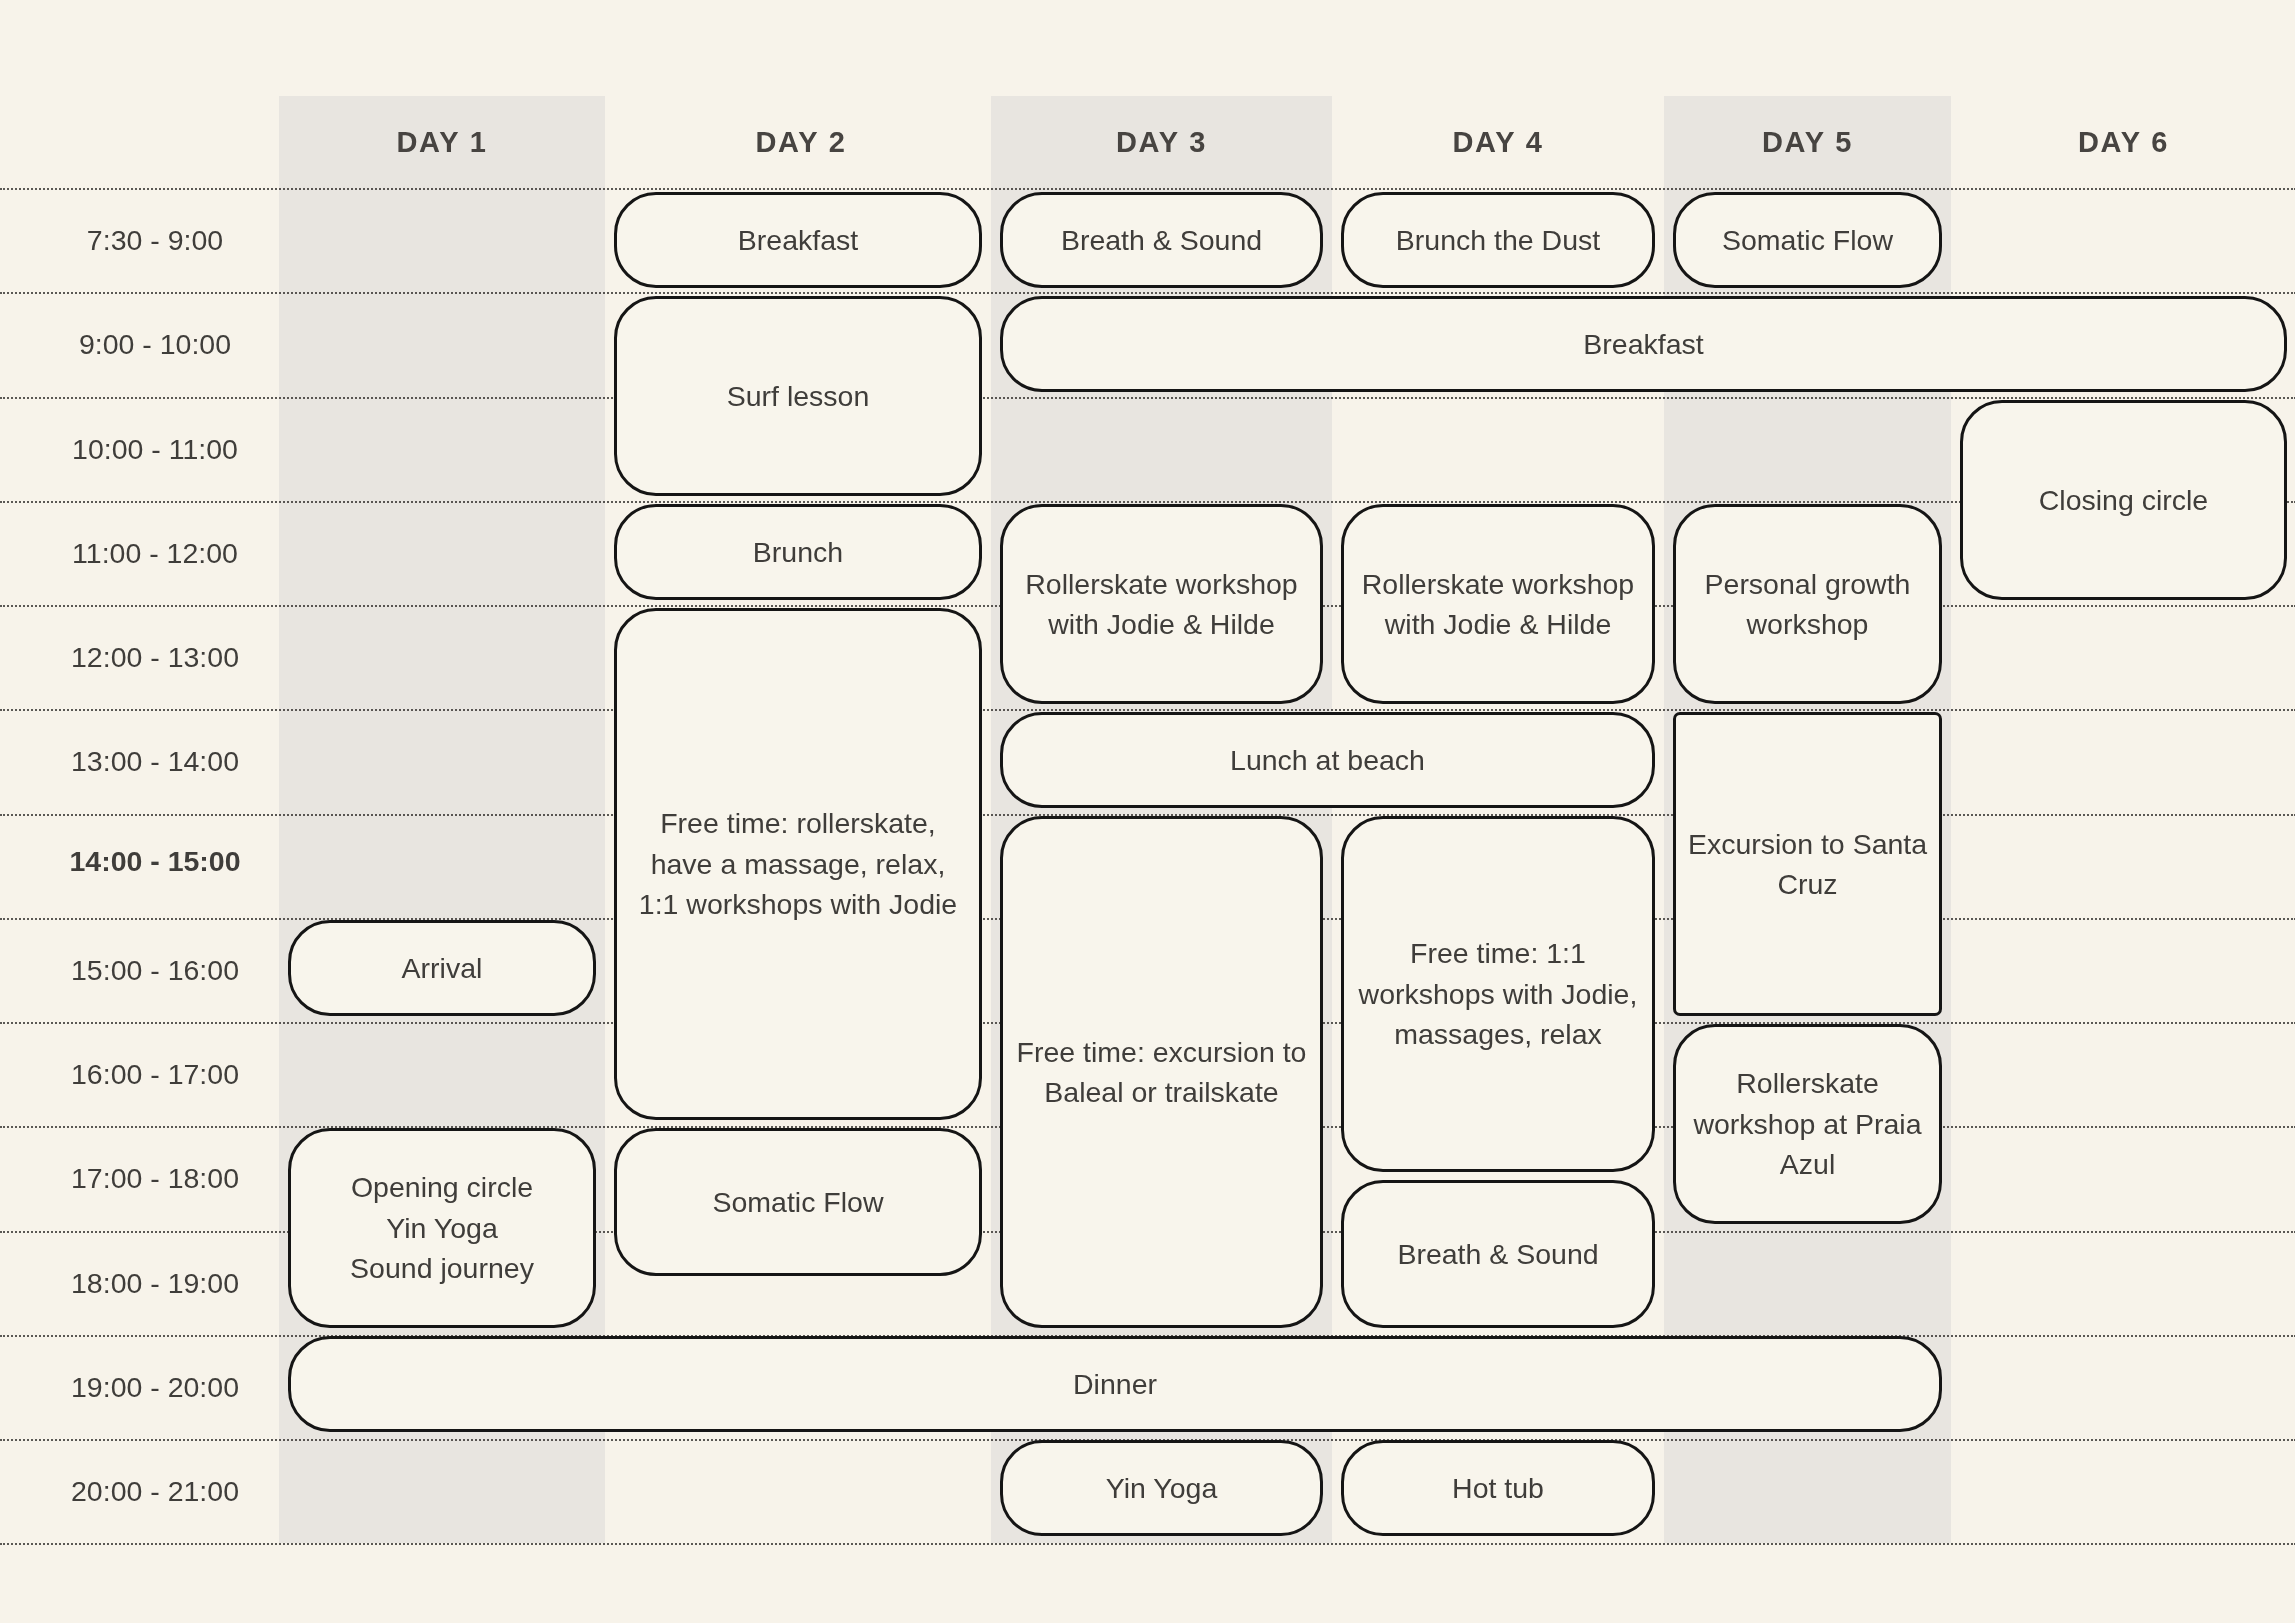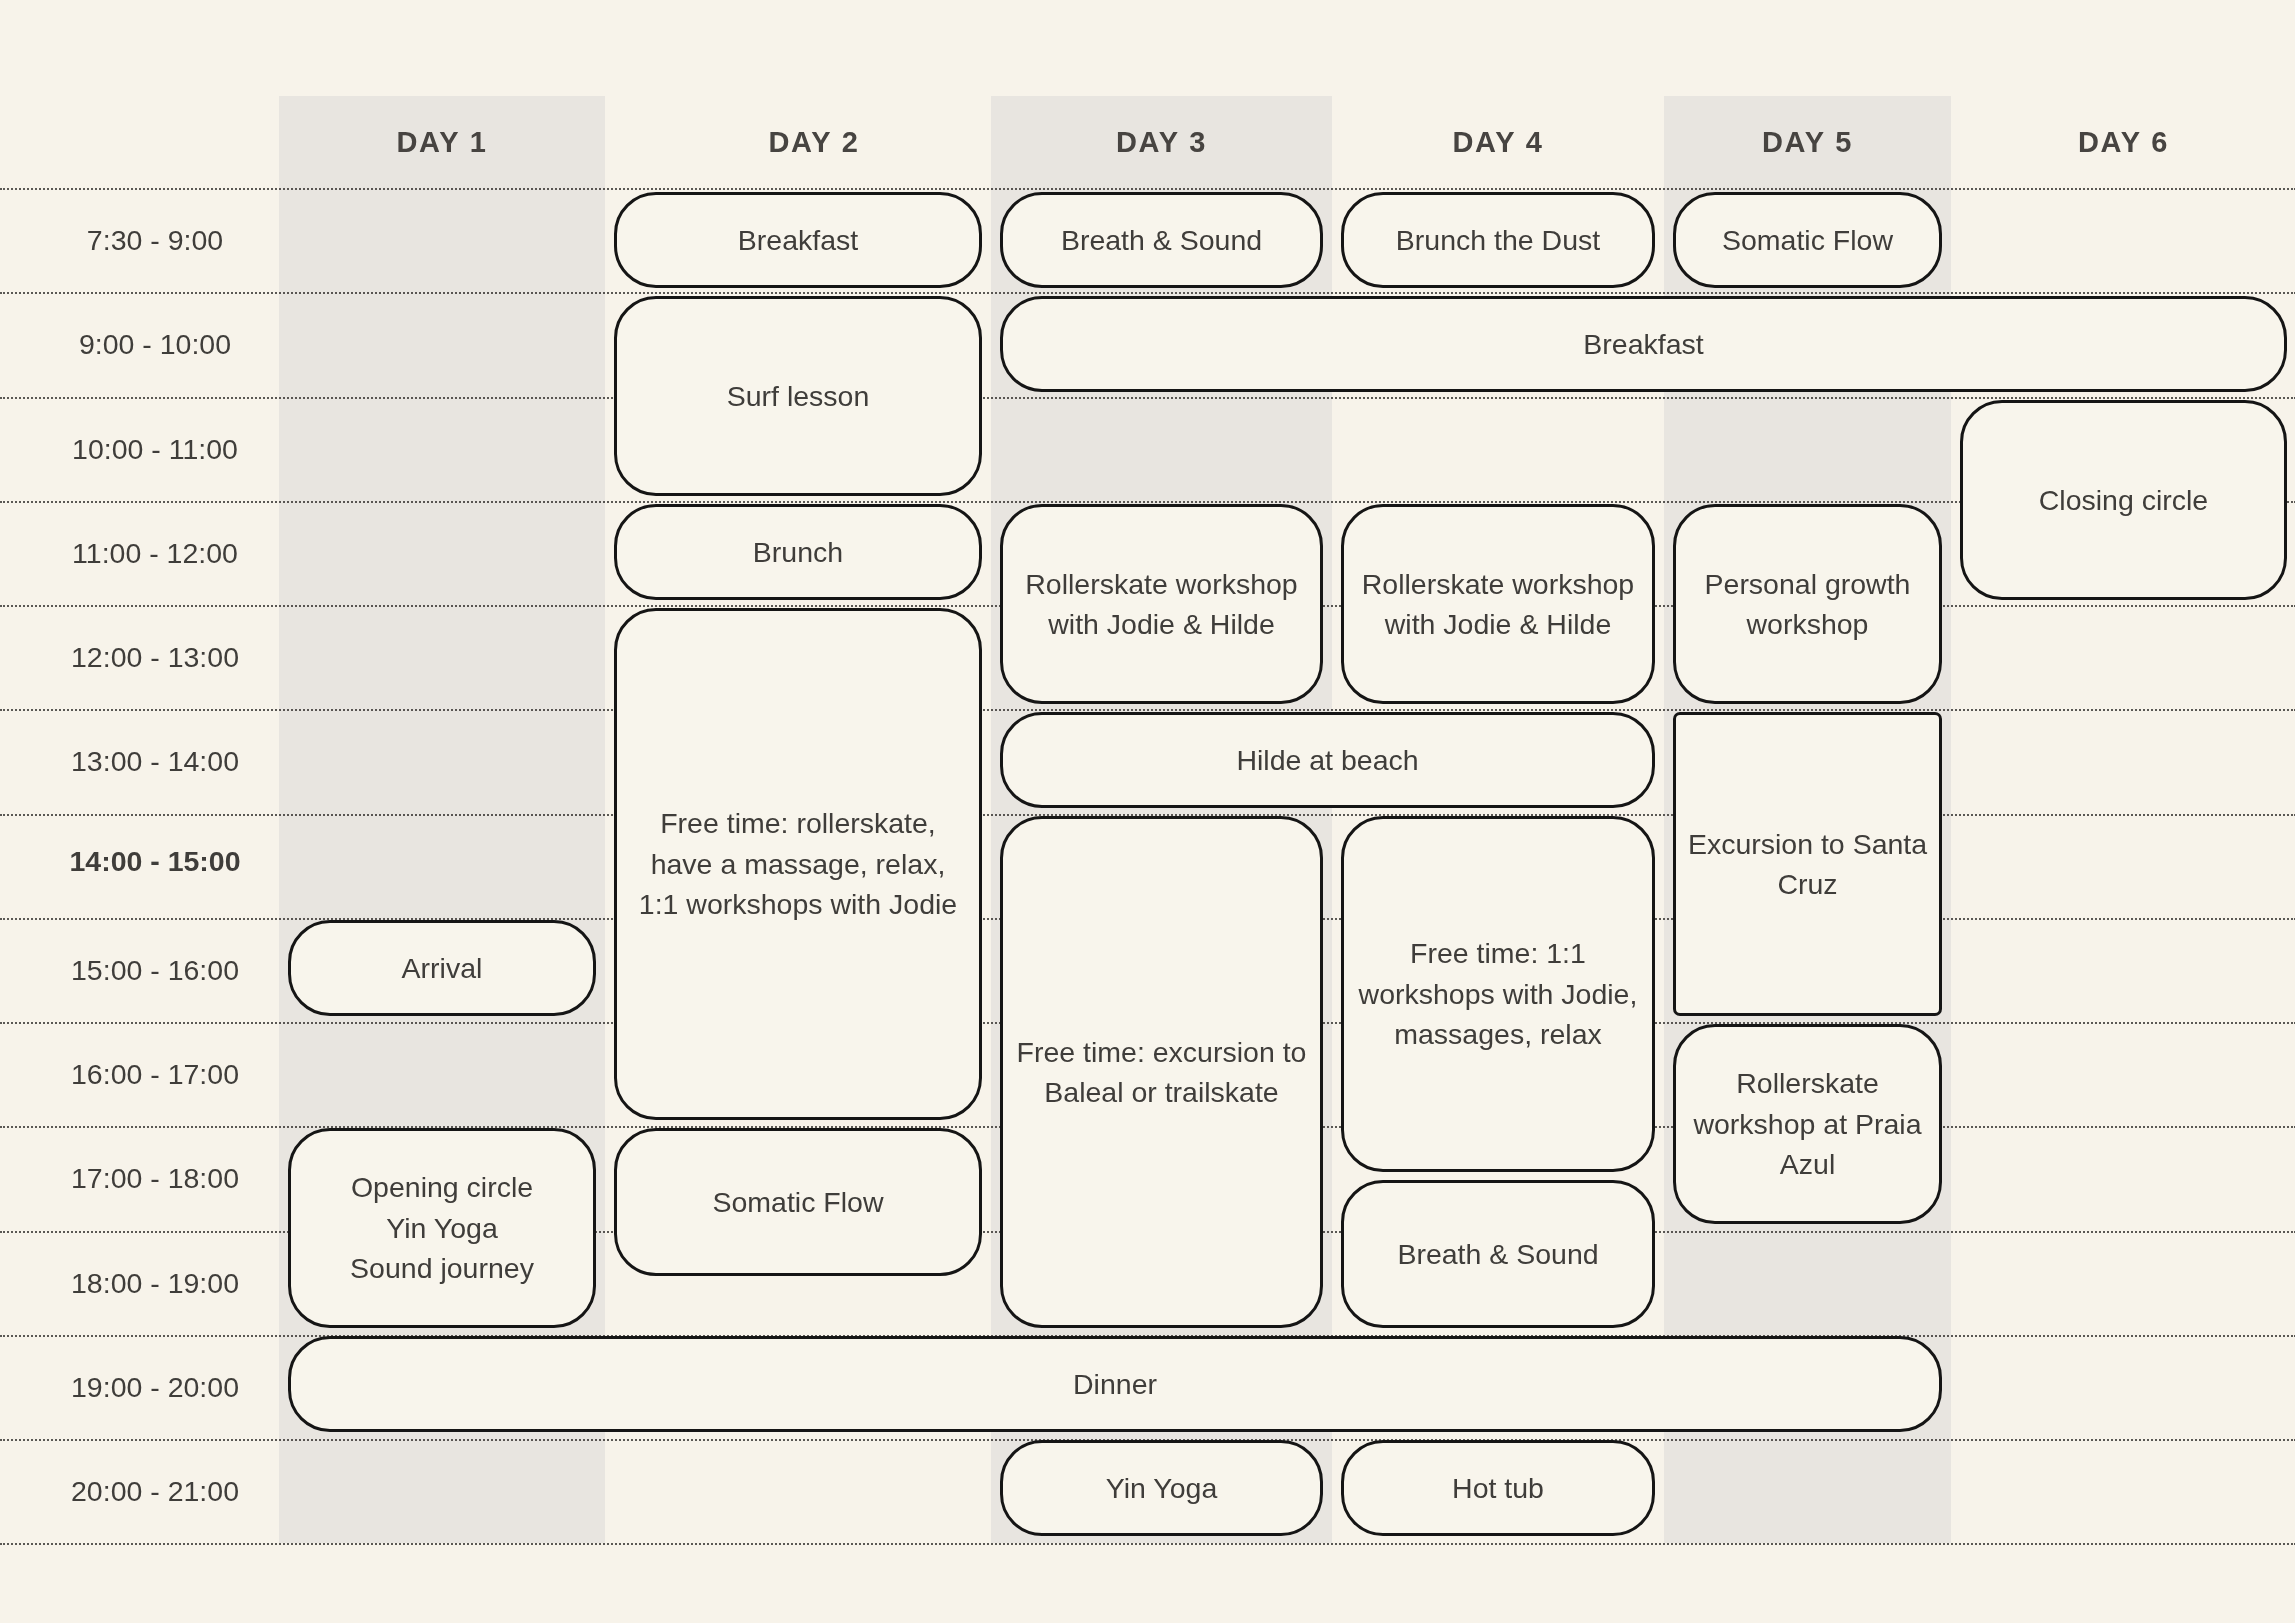--- a/index.html
+++ b/index.html
@@ -111,21 +111,21 @@
       <div class="gridline" style="top: 918px;"></div>
       <div class="gridline" style="top: 1022px;"></div>
       <div class="gridline" style="top: 1126px;"></div>
       <div class="gridline" style="top: 1231px;"></div>
       <div class="gridline" style="top: 1335px;"></div>
       <div class="gridline" style="top: 1439px;"></div>
       <div class="gridline" style="top: 1543px;"></div>
     </div>
   <div id="day-headers">
       <div class="day-header" style="left: 279px; width: 326px;">DAY 1</div>
-      <div class="day-header" style="left: 587px; width: 454px;">DAY 2</div>
+      <div class="day-header" style="left: 574px; width: 454px;">DAY 2</div>
       <div class="day-header" style="left: 991px; width: 341px;">DAY 3</div>
       <div class="day-header" style="left: 1332px; width: 332px;">DAY 4</div>
       <div class="day-header" style="left: 1664px; width: 287px;">DAY 5</div>
       <div class="day-header" style="left: 1951px; width: 345px;">DAY 6</div>
     </div>
   <div id="time-labels">
       <div class="time-label" style="top: 188px;">7:30 - 9:00</div>
       <div class="time-label" style="top: 292px;">9:00 - 10:00</div>
       <div class="time-label" style="top: 397px;">10:00 - 11:00</div>
       <div class="time-label" style="top: 501px;">11:00 - 12:00</div>
@@ -145,21 +145,21 @@
       <div class="event" style="grid-area: 2 / 5 / 4 / 6;">Brunch the Dust</div>
       <div class="event" style="grid-area: 2 / 6 / 4 / 7;">Somatic Flow</div>
       <div class="event" style="grid-area: 4 / 3 / 8 / 4;">Surf lesson</div>
       <div class="event" style="grid-area: 4 / 4 / 6 / 8;">Breakfast</div>
       <div class="event" style="grid-area: 6 / 7 / 10 / 8;">Closing circle</div>
       <div class="event" style="grid-area: 8 / 3 / 10 / 4;">Brunch</div>
       <div class="event" style="grid-area: 8 / 4 / 12 / 5;">Rollerskate workshop with Jodie &amp; Hilde</div>
       <div class="event" style="grid-area: 8 / 5 / 12 / 6;">Rollerskate workshop with Jodie &amp; Hilde</div>
       <div class="event" style="grid-area: 8 / 6 / 12 / 7;">Personal growth workshop</div>
       <div class="event" style="grid-area: 10 / 3 / 20 / 4;">Free time: rollerskate, have a massage, relax, 1:1 workshops with Jodie</div>
-      <div class="event" style="grid-area: 12 / 4 / 14 / 6;">Hilde at beach</div>
+      <div class="event" style="grid-area: 12 / 4 / 14 / 6;">Lunch at beach</div>
       <div class="event" style="grid-area: 12 / 6 / 18 / 7; border-radius: 7px;">Excursion to Santa Cruz</div>
       <div class="event" style="grid-area: 14 / 4 / 24 / 5;">Free time: excursion to Baleal or trailskate</div>
       <div class="event" style="grid-area: 14 / 5 / 21 / 6;">Free time: 1:1 workshops with Jodie, massages, relax</div>
       <div class="event" style="grid-area: 16 / 2 / 18 / 3;">Arrival</div>
       <div class="event" style="grid-area: 18 / 6 / 22 / 7;">Rollerskate workshop at Praia Azul</div>
       <div class="event" style="grid-area: 20 / 2 / 24 / 3;">Opening circle
 Yin Yoga
 Sound journey</div>
       <div class="event" style="grid-area: 20 / 3 / 23 / 4;">Somatic Flow</div>
       <div class="event" style="grid-area: 21 / 5 / 24 / 6;">Breath &amp; Sound</div>

